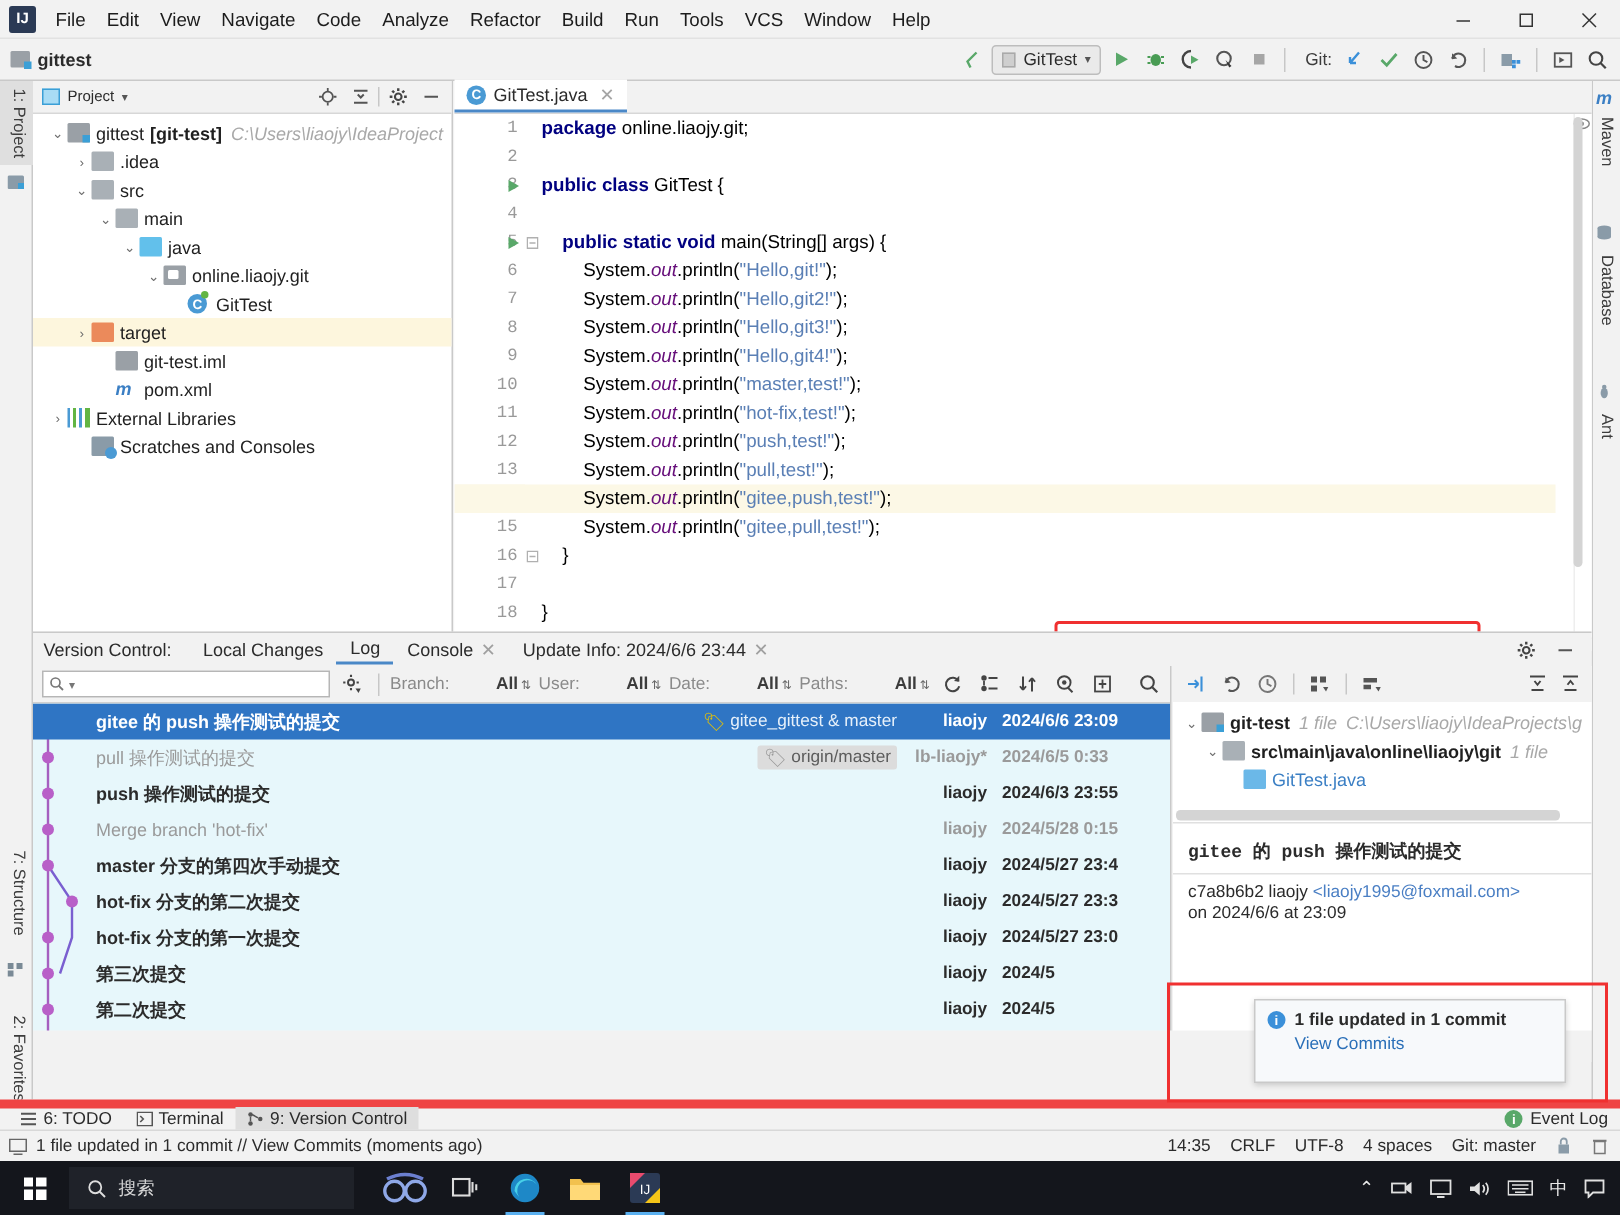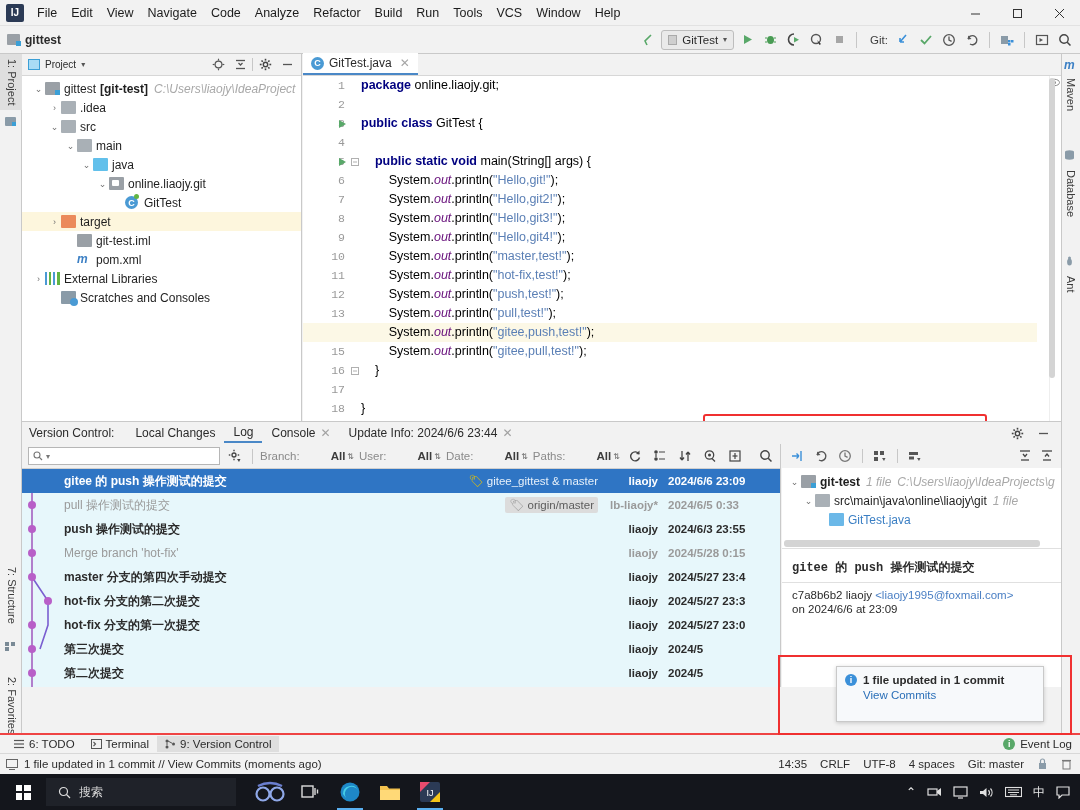--- a/index.html
+++ b/index.html
@@ -227,21 +227,21 @@
   }
   .notif .line1{display:flex;align-items:center;gap:6px;padding:7px 8px 2px 8px;font-size:11.5px;font-weight:bold;}
   .notif .ibadge{width:12px;height:12px;border-radius:50%;background:#3b90d9;color:#fff;font-size:9px;
     display:flex;align-items:center;justify-content:center;font-weight:bold;}
   .notif .link{padding:2px 8px 0 26px;font-size:11.5px;color:#2a6fb8;text-decoration:none;}
   .bigredbox{position:absolute;left:778px;top:655px;width:294px;height:80px;border:2px solid #f03030;z-index:39;pointer-events:none;}
 
   
   .bottombar{
     position:absolute;left:0;top:733px;width:1080px;height:20px;background:#f2f2f2;
-    border-top:2px solid #ef4444;display:flex;align-items:center;font-size:11.5px;padding-left:6px;gap:0;
+    border-top:6px solid #ef4444;display:flex;align-items:center;font-size:11.5px;padding-left:6px;gap:0;
   }
   .btab{display:flex;align-items:center;gap:4px;padding:2px 8px;color:#2b2b2b;cursor:default;}
   .btab.active{background:#dedede;}
   .bottombar .right{margin-left:auto;display:flex;align-items:center;gap:5px;padding-right:8px;}
   .evt-badge{width:12px;height:12px;border-radius:50%;background:#59a869;color:#fff;font-size:9px;
     display:flex;align-items:center;justify-content:center;font-weight:bold;}
 
   
   .statusbar{
     position:absolute;left:0;top:753px;width:1080px;height:21px;background:#f2f2f2;
@@ -914,21 +914,21 @@
             <span class="arrow">⌄</span>
             <span class="tico ic-mod"></span>
             <span class="tlbl" style="font-weight:bold;">git-test</span>
             <span class="tdim">1 file</span>
             <span class="tdim">C:\Users\liaojy\IdeaProjects\g</span>
           </div>
           <div class="trow">
             <span style="width:16px;flex:0 0 auto;"></span>
             <span class="arrow">⌄</span>
             <span class="tico ic-dir"></span>
-            <span class="tlbl" style="font-weight:normal;">src\main\java\online\liaojy\git</span>
+            <span class="tlbl" style="font-weight:bold;">src\main\java\online\liaojy\git</span>
             <span class="tdim">1 file</span>
           </div>
           <div class="trow">
             <span style="width:30px;flex:0 0 auto;"></span>
             <span class="arrow"></span>
             <span class="tico" style="background:#6bb8e8;border-radius:1px;"></span>
             <span class="tlbl" style="font-weight:bold;color:#3b7fc4;font-weight:normal;">GitTest.java</span>
           </div>
         </div>
       <div class="dscroll">

